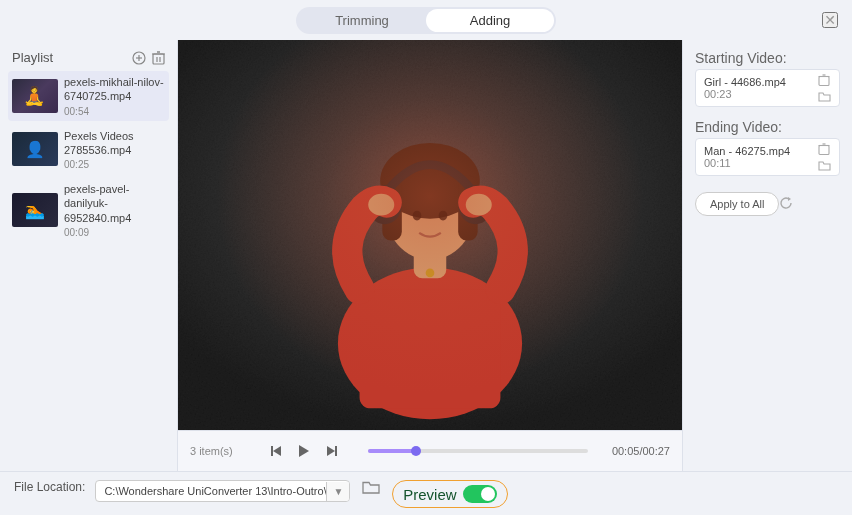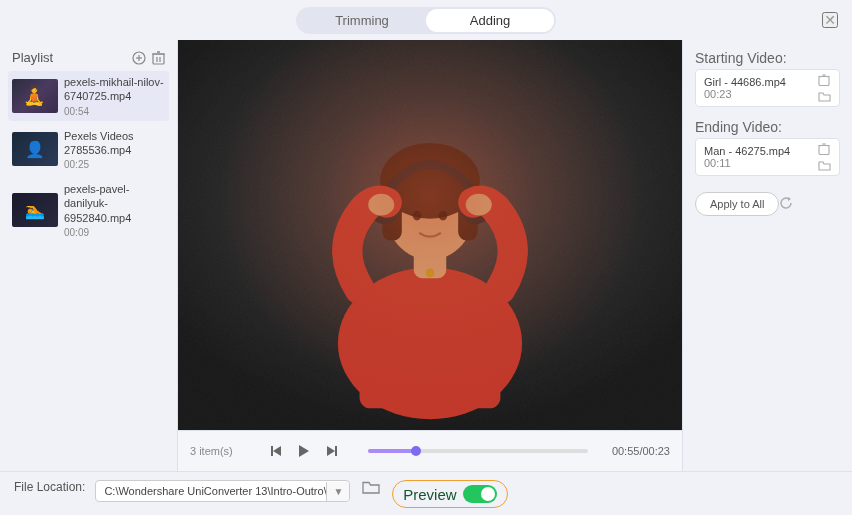--- a/index.html
+++ b/index.html
@@ -640,21 +640,21 @@
             <svg width="14" height="14" viewBox="0 0 14 14" fill="#666">
               <polygon points="2,2 10,7 2,12"></polygon>
               <rect x="10" y="2" width="2" height="10" fill="#666"></rect>
             </svg>
           </button>
         </div>
         <div class="progress-bar-container">
           <div class="progress-fill"></div>
           <div class="progress-thumb"></div>
         </div>
-        <span class="time-display">00:55/00:23</span>
+        <span class="time-display">00:05/00:27</span>
       </div>
     </div>
 
     <div class="right-panel">
       <div class="panel-section">
         <div class="panel-section-label">Starting Video:</div>
         <div class="panel-input-group">
           <div class="panel-input-info">
             <div class="panel-input-filename">Girl - 44686.mp4</div>
             <div class="panel-input-time">00:23</div>

